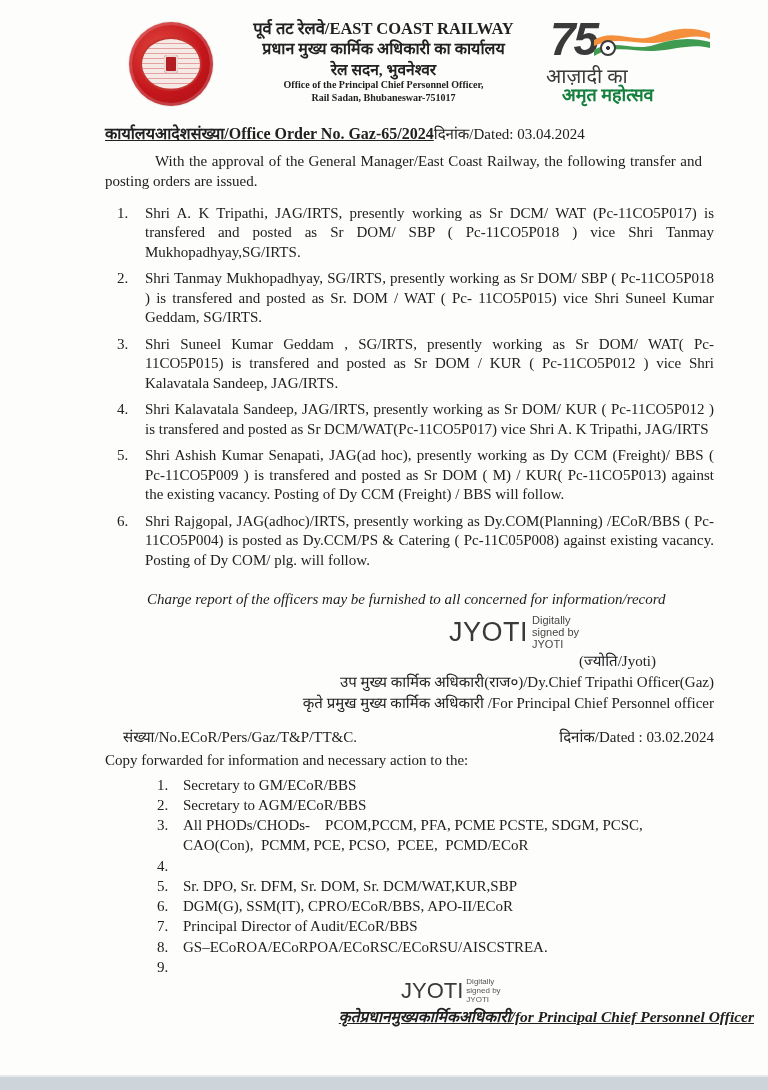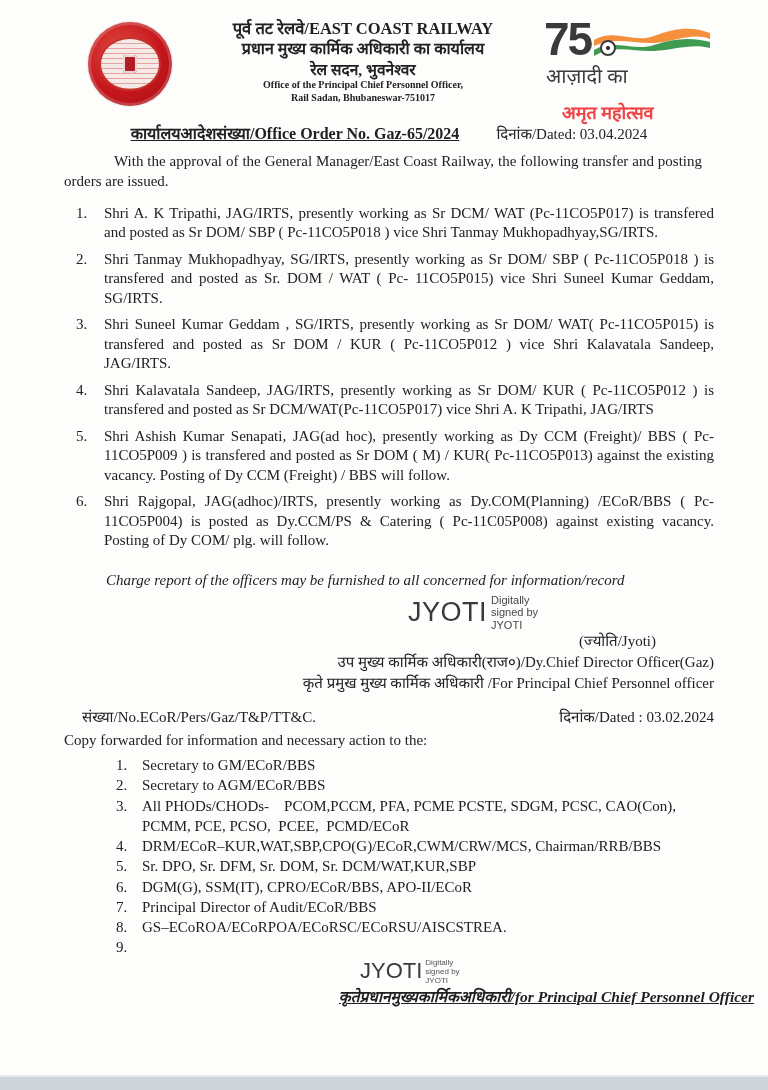--- a/index.html
+++ b/index.html
@@ -2,21 +2,21 @@
 <html><head>
 <meta charset="utf-8">
 <style>
   html,body{margin:0;padding:0;}
   body{
     width:768px;height:1090px;position:relative;overflow:hidden;
     background:#fdfdfc;color:#212121;
     font-family:"Liberation Serif","DejaVu Serif",serif;
     font-size:15px;
   }
-  .content{padding:14px 54px 0 64px;}
+  .content{padding:14px 54px 0 105px;}
 
   
   .header{display:flex;align-items:flex-start;margin-bottom:8px;}
   .seal-wrap{flex:none;margin:8px 10px 0 24px;}
   .seal-outer{
     width:84px;height:84px;border-radius:50%;
     background:radial-gradient(circle at 38% 35%, #e2483f 0%, #c4161c 55%, #a31015 100%);
     display:flex;align-items:center;justify-content:center;
     box-shadow:inset 0 0 0 3px rgba(255,255,255,.18), 0 0 2px rgba(0,0,0,.25);
   }
@@ -32,35 +32,35 @@
     box-shadow:inset 0 0 0 2px #ecd9d5;
   }
   .head-center{flex:1;text-align:center;line-height:1.28;padding-top:4px;}
   .hc-hi1{font-size:16.5px;font-weight:bold;}
   .hc-hi2{font-size:16px;font-weight:bold;}
   .hc-hi3{font-size:15.5px;font-weight:bold;}
   .hc-en{font-size:10px;font-weight:bold;}
 
   .azadi{flex:none;width:170px;height:96px;position:relative;margin-top:2px;}
   .azadi-75{
-    position:absolute;top:-4px;left:0;
-    font-family:"Liberation Sans","DejaVu Sans",sans-serif;
-    font-size:46px;font-weight:bold;color:#3a3a3a;letter-spacing:-2px;
+    position:absolute;top:-4px;left:6px;
+    font-family:"Liberation Sans","DejaVu Sans",sans-serif;
+    font-size:46px;font-weight:bold;font-style:italic;color:#3a3a3a;letter-spacing:-2px;
   }
   .azadi-flag{position:absolute;top:8px;left:48px;}
   .azadi-chakra{
     position:absolute;top:24px;left:56px;width:12px;height:12px;border-radius:50%;
     border:2px solid #3b3b3b;
     background:radial-gradient(circle,#333 22%,#fff 26%);
   }
   .azadi-t1{position:absolute;top:46px;left:2px;font-weight:normal;font-size:20px;color:#3a3a3a;}
-  .azadi-t2{position:absolute;top:84px;left:18px;font-weight:bold;font-size:18px;color:#ef4444;}
-
-  
-  .order-line{display:flex;justify-content:center;align-items:baseline;margin:10px 0 4px 0;gap:37px;}
+  .azadi-t2{position:absolute;top:66px;left:18px;font-weight:bold;font-size:18px;color:#15803d;}
+
+  
+  .order-line{display:flex;justify-content:flex-start;align-items:baseline;margin:10px 0 4px 0;}
   .order-no{font-weight:bold;font-size:16px;text-decoration:underline;}
   .order-date{font-size:15px;}
   .intro{margin:8px 12px 12px 0;text-indent:50px;text-align:justify;line-height:1.32;}
 
   
   .olist .row{display:flex;margin-bottom:7px;line-height:1.3;}
   .olist .num{flex:0 0 28px;padding-left:12px;}
   .olist .txt{flex:1;text-align:justify;}
 
   .charge{font-style:italic;margin:20px 0 0 42px;text-align:justify;line-height:1.3;color:#1d1d1d;}
@@ -178,21 +178,21 @@
     </div>
 
   <p class="charge">Charge report of the officers may be furnished to all concerned for information/record</p>
 
   <div class="sigblock">
     <span class="sig-name">JYOTI</span>
     <span class="sig-note">Digitally signed by JYOTI</span>
   </div>
   <div class="sig-lines">
     <div class="sig-paren">(ज्योति/Jyoti)</div>
-    <div class="sig-desig">उप मुख्य कार्मिक अधिकारी(राज०)/Dy.Chief Director Officer(Gaz)</div>
+    <div class="sig-desig">उप मुख्य कार्मिक अधिकारी(राज०)/Dy.Chief Tripathi Officer(Gaz)</div>
     <div class="sig-desig">कृते प्रमुख मुख्य कार्मिक अधिकारी /For Principal Chief Personnel officer</div>
   </div>
 
   <div class="refline">
     <span>संख्या/No.ECoR/Pers/Gaz/T&amp;P/TT&amp;C.</span>
     <span>दिनांक/Dated : 03.02.2024</span>
   </div>
 
   <div class="copy-heading">Copy forwarded for information and necessary action to the:</div>
   <div class="clist">
@@ -207,21 +207,20 @@
         <span class="txt">Secretary to AGM/ECoR/BBS</span>
       </div>
 
       <div class="row">
         <span class="num">3.</span>
         <span class="txt">All PHODs/CHODs-&nbsp;&nbsp;&nbsp;&nbsp;PCOM,PCCM, PFA, PCME PCSTE, SDGM, PCSC, CAO(Con),&nbsp; PCMM, PCE, PCSO,&nbsp; PCEE,&nbsp; PCMD/ECoR</span>
       </div>
 
       <div class="row">
         <span class="num">4.</span>
-        <span class="txt">DRM/ECoR–KUR,WAT,SBP,CPO(G)/ECoR,CWM/CRW/MCS, Chairman/RRB/BBS</span>
       </div>
 
       <div class="row">
         <span class="num">5.</span>
         <span class="txt">Sr. DPO, Sr. DFM, Sr. DOM, Sr. DCM/WAT,KUR,SBP</span>
       </div>
 
       <div class="row">
         <span class="num">6.</span>
         <span class="txt">DGM(G), SSM(IT), CPRO/ECoR/BBS, APO-II/ECoR</span>

